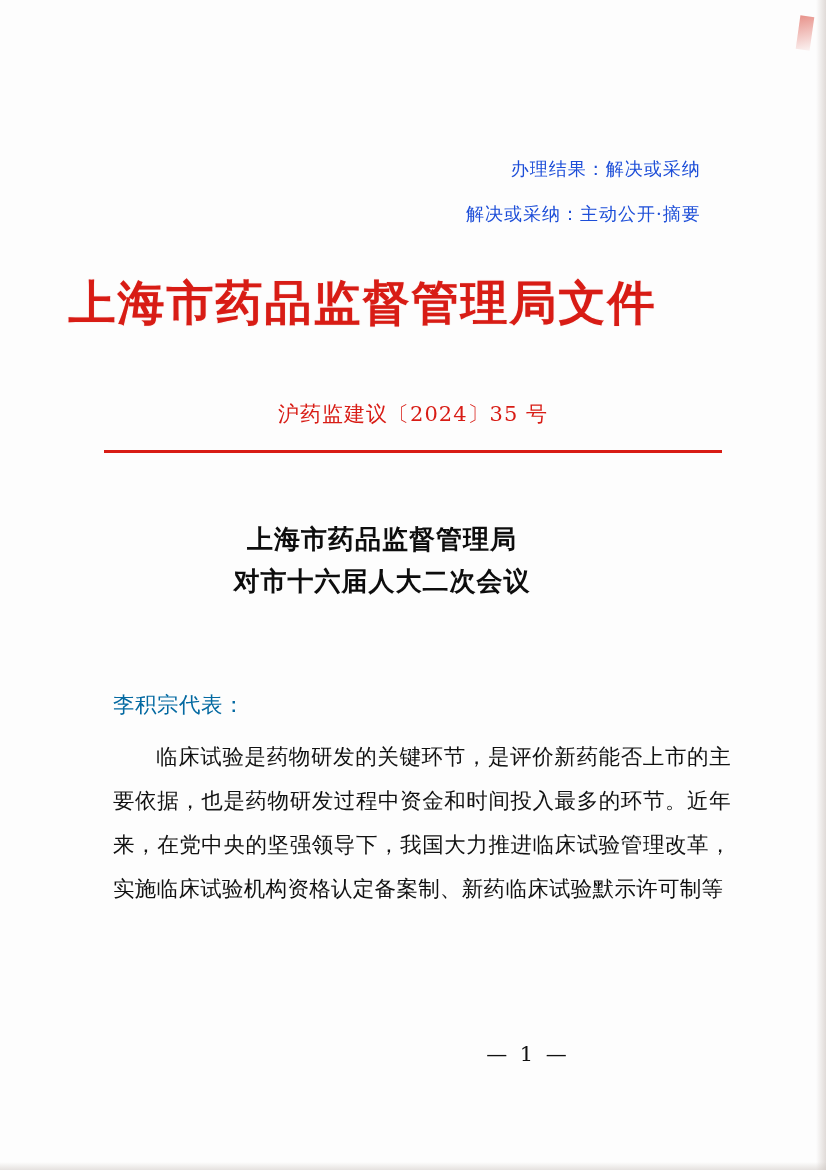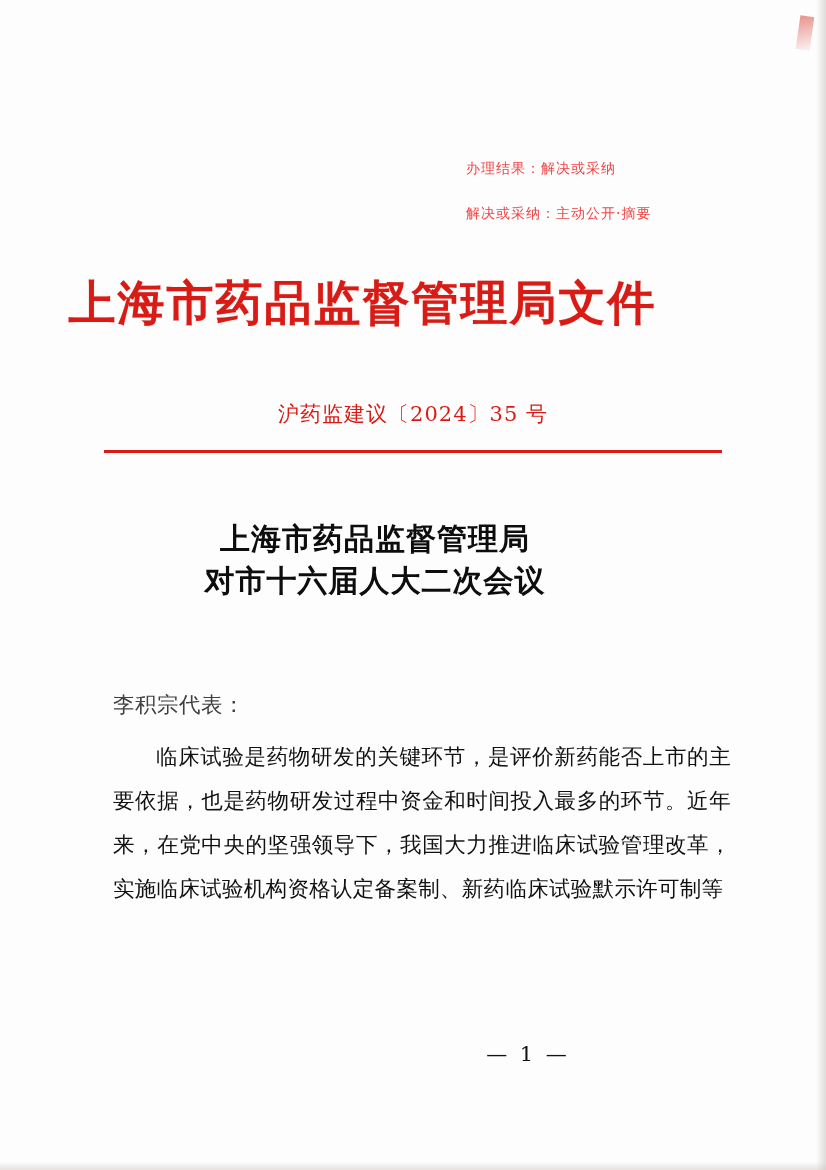--- a/index.html
+++ b/index.html
@@ -47,25 +47,26 @@
     height: 34px;
     background: linear-gradient(160deg, rgba(214,58,44,0.55), rgba(214,58,44,0.05));
     transform: rotate(8deg);
     pointer-events: none;
   }
 
   .meta {
     position: absolute;
     top: 146px;
     left: 466px;
-    font-size: 14px;
+    font-size: 18px;
     line-height: 45px;
     letter-spacing: 1px;
-    color: #ef4444;
+    color: #1d4ed8;
     font-family: "DejaVu Serif", "Liberation Serif", serif;
+    text-align: right;
   }
   .meta div { white-space: nowrap; }
 
   .doc-title {
     position: absolute;
     top: 272px;
     left: 0;
     width: 725px;
     text-align: center;
     color: #d81c15;
@@ -96,36 +97,37 @@
     height: 2.5px;
     background: #d81c15;
   }
 
   .subject {
     position: absolute;
     top: 518px;
     left: 0;
     width: 750px;
     text-align: center;
-    font-size: 30px;
+    font-size: 26px;
     font-weight: bold;
     line-height: 42px;
     letter-spacing: 1px;
     color: #0d0d0d;
     font-family: "DejaVu Serif", "Liberation Serif", serif;
+    padding-left: 7px;
   }
   .subject div { white-space: nowrap; }
 
   .salutation {
     position: absolute;
     top: 690px;
     left: 113px;
     font-size: 21.5px;
     letter-spacing: 0.5px;
-    color: #404040;
+    color: #0369a1;
     font-family: "DejaVu Serif", "Liberation Serif", serif;
   }
 
   .body-text {
     position: absolute;
     top: 735px;
     left: 113px;
     width: 618px;
     font-size: 21.5px;
     line-height: 44px;

